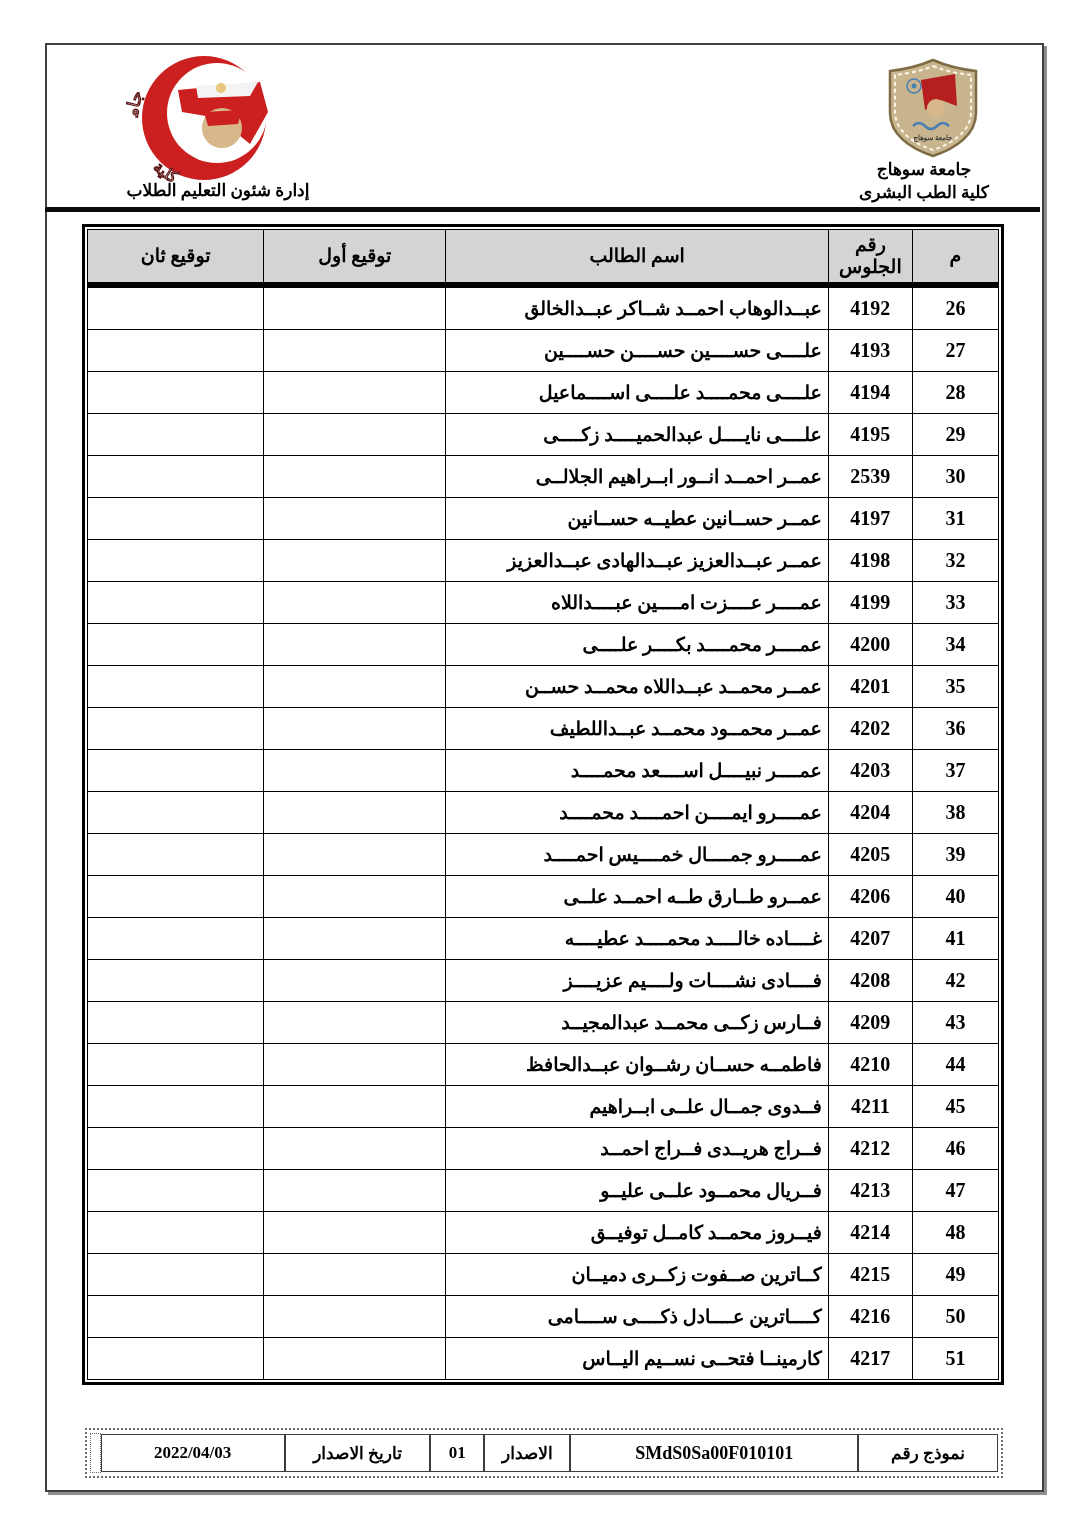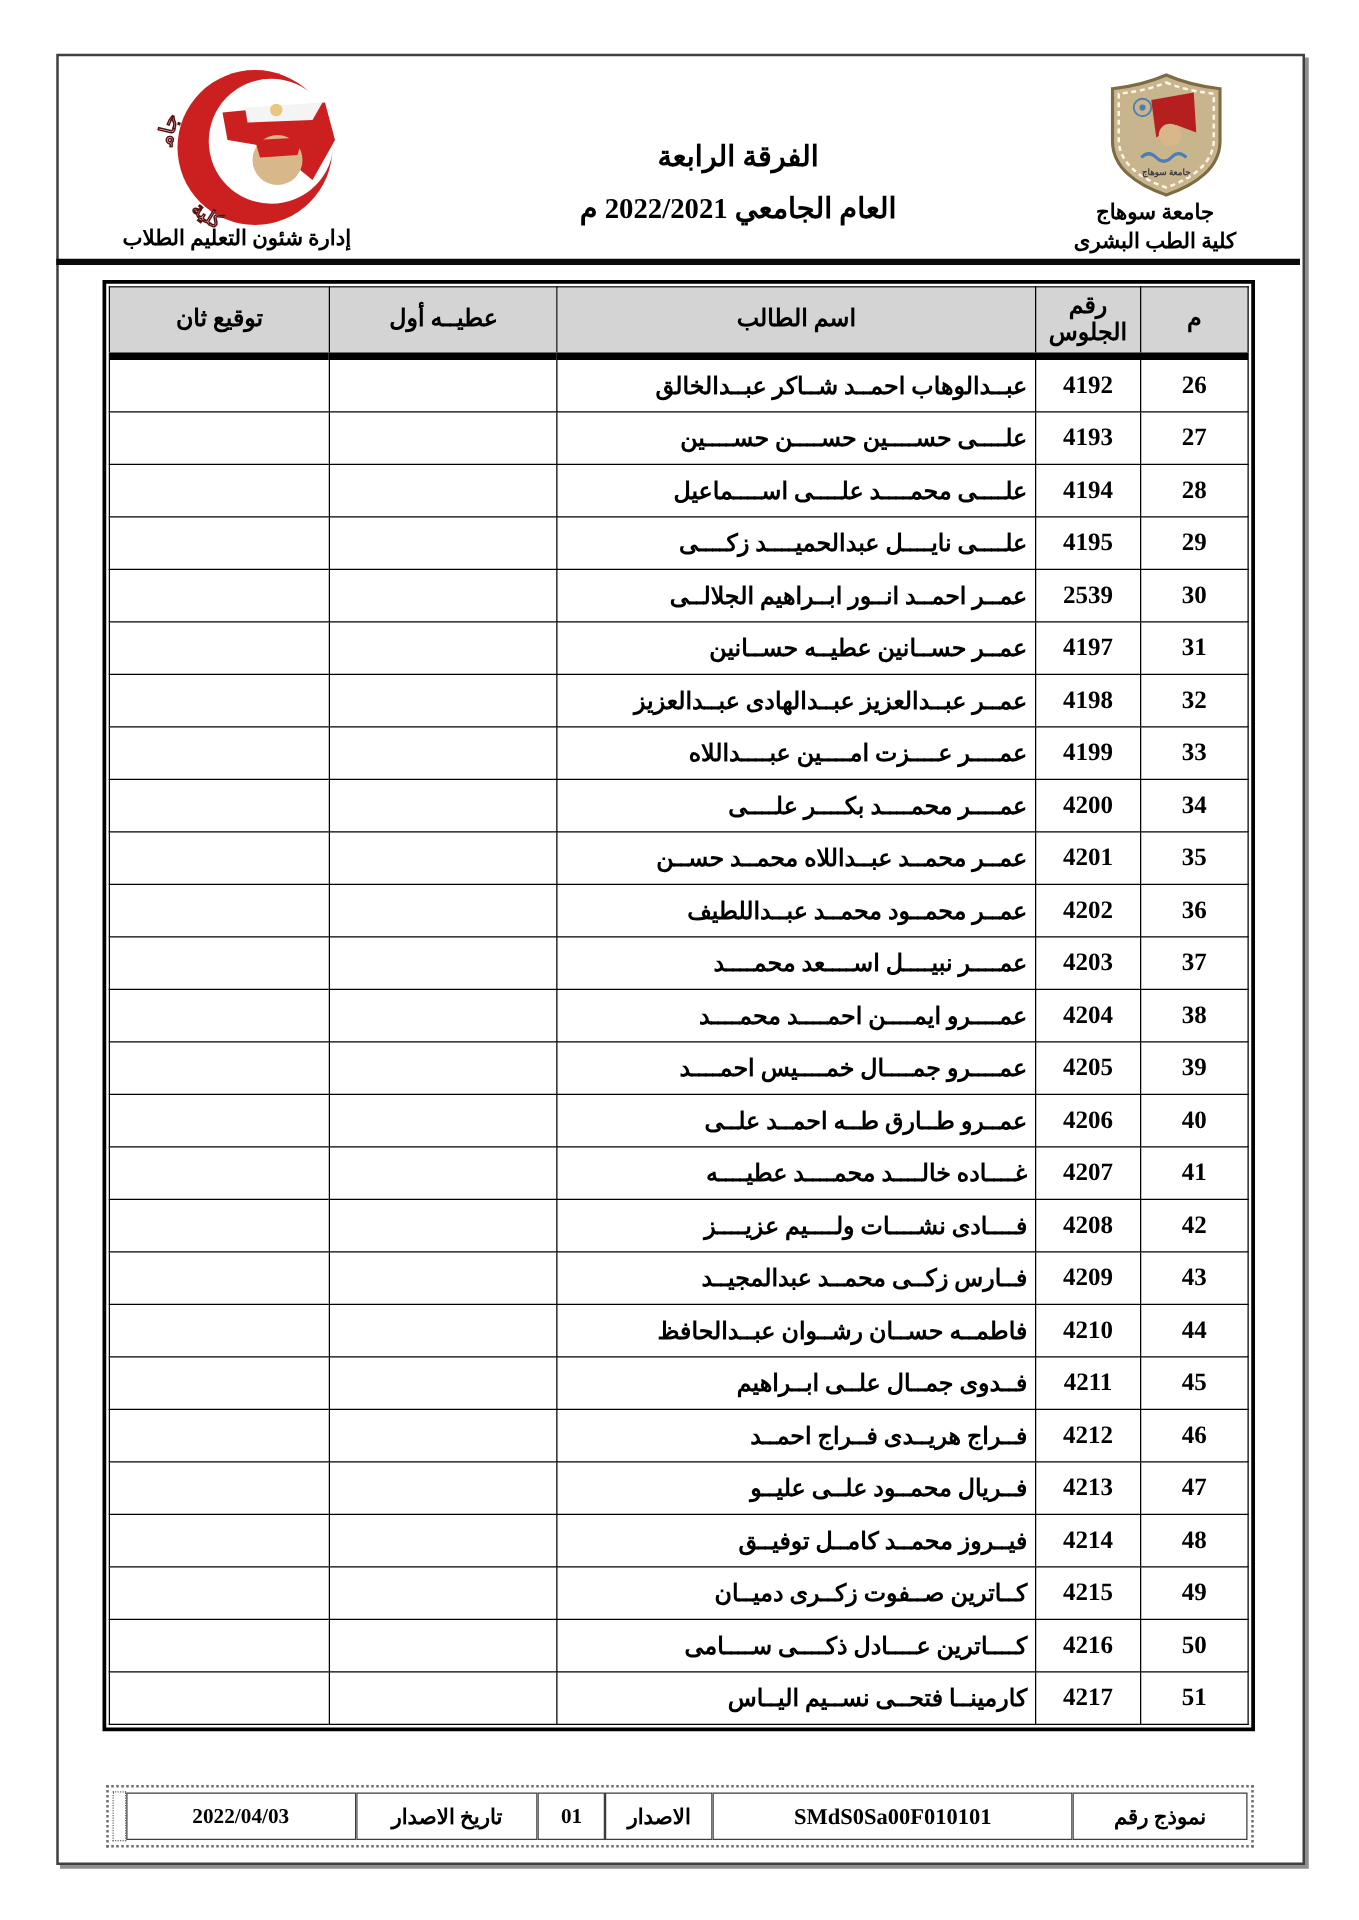--- a/index.html
+++ b/index.html
@@ -6,21 +6,21 @@
   .page{
     position:relative;width:1087px;height:1536px;background:#fff;overflow:hidden;
     font-family:"Liberation Serif","DejaVu Serif",serif;color:#000;
   }
   .page-frame{
     position:absolute;left:45px;top:43px;width:995px;height:1445px;
     border:2px solid #3f3f3f;box-shadow:3px 3px 0 #8f8f8f;background:#fff;
   }
   
   .logo-left{position:absolute;left:100px;top:52px;width:215px;height:132px;}
-  .dept-text{position:absolute;left:98px;top:180px;width:240px;text-align:left;
+  .dept-text{position:absolute;left:98px;top:180px;width:240px;text-align:center;
     font-weight:bold;font-size:17px;}
   .title-block{position:absolute;left:418px;top:112px;width:345px;text-align:center;direction:rtl;}
   .title-line1{font-weight:bold;font-size:23px;}
   .title-line2{font-weight:bold;font-size:23px;margin-top:14px;}
   .logo-right{position:absolute;left:858px;top:58px;width:150px;height:100px;text-align:center;}
   .org-text{position:absolute;left:840px;top:158px;width:168px;text-align:center;direction:rtl;}
   .org-line{font-weight:bold;font-size:17px;line-height:23px;white-space:nowrap;}
   .separator{position:absolute;left:45px;top:207px;width:995px;height:5px;background:#0a0a0a;}
   
   .table-wrap{
@@ -88,24 +88,20 @@
       <text font-size="17" font-weight="bold" fill="#ffffff" stroke="#5a1010" stroke-width="0.6">
         <textPath href="#arcTop" startOffset="12%">جامعة سوهاج</textPath>
       </text>
       <text font-size="16" font-weight="bold" fill="#ffffff" stroke="#5a1010" stroke-width="0.6">
         <textPath href="#arcBot" startOffset="18%">كلية الطب</textPath>
       </text>
     </svg>
   </div>
   <div class="dept-text">إدارة شئون التعليم الطلاب</div>
 
-  <div class="title-block">
-    <div class="title-line1">الفرقة الرابعة</div>
-    <div class="title-line2">العام الجامعي 2022/2021 م</div>
-  </div>
 
   <div class="logo-right">
     <svg width="100" height="100" viewBox="0 0 100 100">
       <path d="M50 2 C66 9 84 12 93 13 L93 55 C93 76 74 90 50 98 C26 90 7 76 7 55 L7 13 C16 12 34 9 50 2 Z" fill="#c9b58d" stroke="#7d6b43" stroke-width="2.5"></path>
       <path d="M50 8 C64 14 80 16 88 17 L88 54 C88 72 71 85 50 92 C29 85 12 72 12 54 L12 17 C20 16 36 14 50 8 Z" fill="none" stroke="#fdf6e6" stroke-width="2" stroke-dasharray="4 3"></path>
       <circle cx="31" cy="28" r="7" fill="none" stroke="#4a7fb5" stroke-width="1.5"></circle>
       <circle cx="31" cy="28" r="2.5" fill="#4a7fb5"></circle>
       <path d="M38 22 L72 16 L74 48 L58 42 L42 52 Z" fill="#b51f1f"></path>
       <circle cx="53" cy="50" r="9" fill="#d8b78b"></circle>
       <path d="M30 68 q 6 -6 12 0 t 12 0 t 12 0" fill="none" stroke="#4a7fb5" stroke-width="2.5"></path>
@@ -126,21 +122,21 @@
           <col class="c-seat">
           <col class="c-name">
           <col class="c-sign1">
           <col class="c-sign2">
       </colgroup>
       <thead>
         <tr>
           <th>م</th>
           <th>رقم الجلوس</th>
           <th>اسم الطالب</th>
-          <th>عطيــه أول</th>
+          <th>توقيع أول</th>
           <th>توقيع ثان</th>
         </tr>
       </thead>
       <tbody>
     <tr>
       <td class="cell-serial">26</td>
       <td class="cell-seat">4192</td>
       <td class="cell-name">عبــدالوهاب احمــد شــاكر عبــدالخالق</td>
       <td class="cell-sign"></td>
       <td class="cell-sign"></td>

